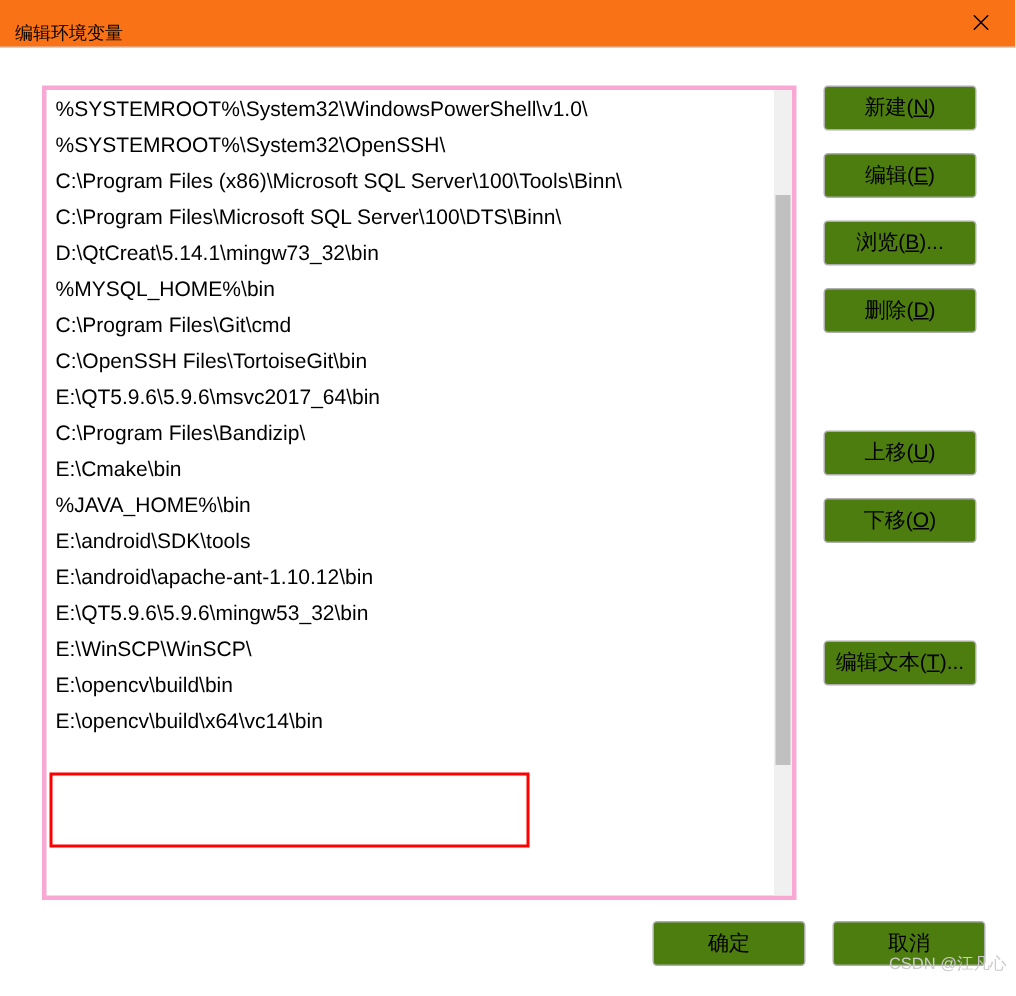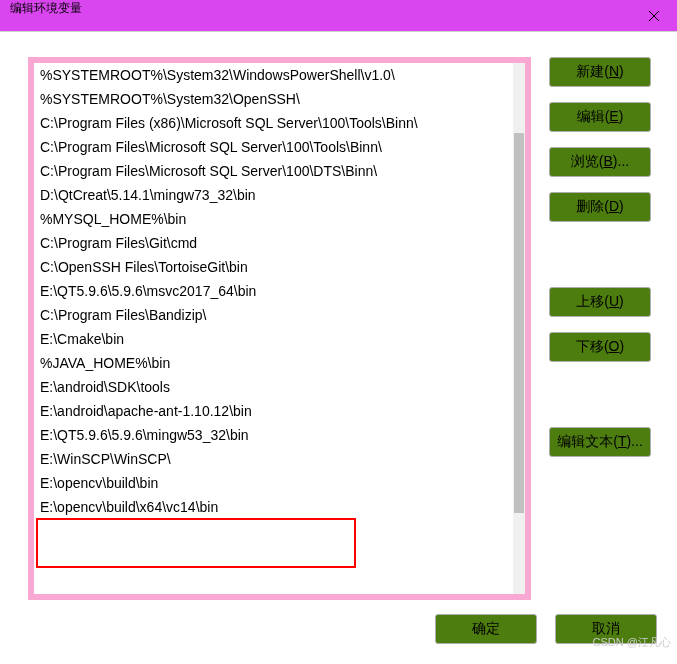--- a/index.html
+++ b/index.html
@@ -10,24 +10,24 @@
     }
     body {
       width: 677px;
       height: 664px;
       background: #fff;
       overflow: hidden;
       position: relative;
     }
     .titlebar {
       height: 32px;
-      background: #d946ef;
+      background: #f97316;
       border-bottom: 1px solid #d0d0d0;
       display: flex;
-      align-items: flex-start;
+      align-items: flex-end;
       justify-content: space-between;
       padding-left: 10px;
     }
     .titlebar-title {
       font-size: 12px;
       color: #000;
     }
     .close-btn {
       width: 46px;
       height: 32px;
@@ -42,21 +42,21 @@
       height: 10px;
     }
     .dialog-body {
       display: flex;
       padding: 25px 20px 10px 28px;
       gap: 18px;
     }
     .list-container {
       width: 503px;
       height: 543px;
-      border: 6px solid #f9a8d4;
+      border: 3px solid #f9a8d4;
       position: relative;
       overflow: hidden;
     }
     .list-inner {
       position: absolute;
       top: 0;
       left: 0;
       right: 12px;
       bottom: 0;
       overflow: hidden;
@@ -146,21 +146,20 @@
       </svg>
   </div>
 </div>
 
 <div class="dialog-body">
   <div class="list-container">
     <div class="list-inner" id="list-inner">
         <div class="list-item">%SYSTEMROOT%\System32\WindowsPowerShell\v1.0\</div>
         <div class="list-item">%SYSTEMROOT%\System32\OpenSSH\</div>
         <div class="list-item">C:\Program Files (x86)\Microsoft SQL Server\100\Tools\Binn\</div>
-        <div class="list-item">C:\Program Files\Microsoft SQL Server\100\Tools\Binn\</div>
         <div class="list-item">C:\Program Files\Microsoft SQL Server\100\DTS\Binn\</div>
         <div class="list-item">D:\QtCreat\5.14.1\mingw73_32\bin</div>
         <div class="list-item">%MYSQL_HOME%\bin</div>
         <div class="list-item">C:\Program Files\Git\cmd</div>
         <div class="list-item">C:\OpenSSH Files\TortoiseGit\bin</div>
         <div class="list-item">E:\QT5.9.6\5.9.6\msvc2017_64\bin</div>
         <div class="list-item">C:\Program Files\Bandizip\</div>
         <div class="list-item">E:\Cmake\bin</div>
         <div class="list-item">%JAVA_HOME%\bin</div>
         <div class="list-item">E:\android\SDK\tools</div>

